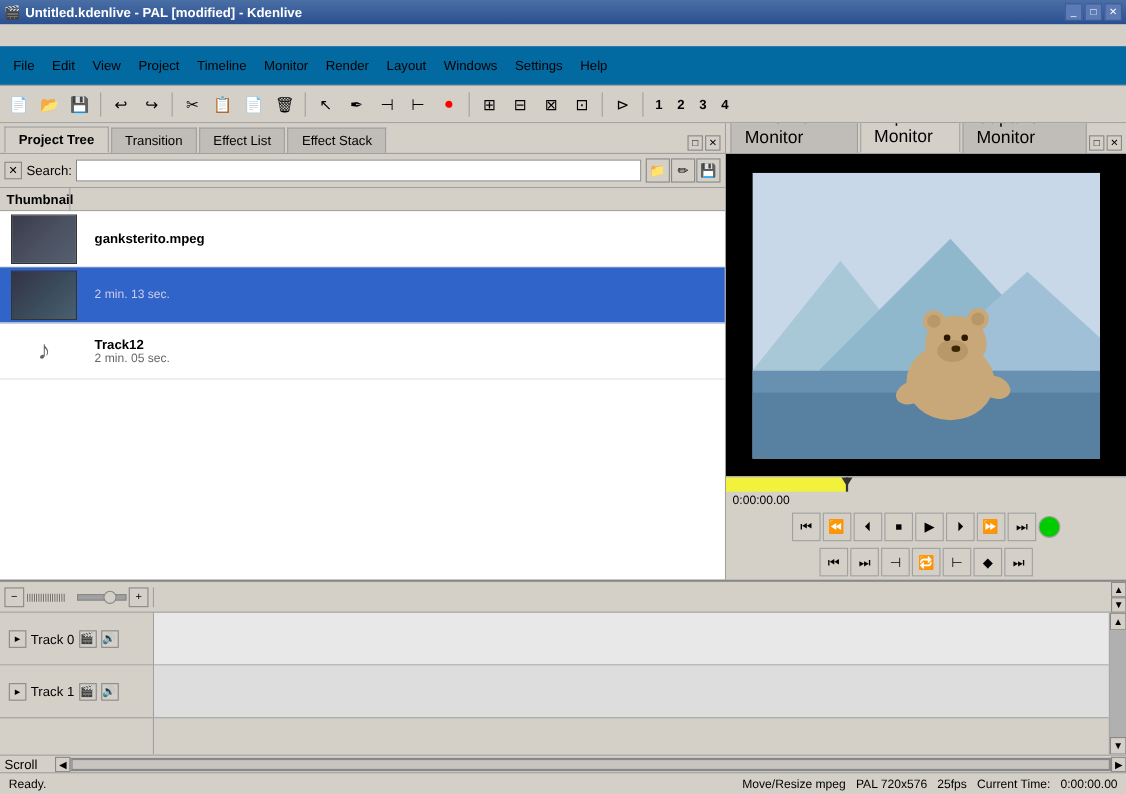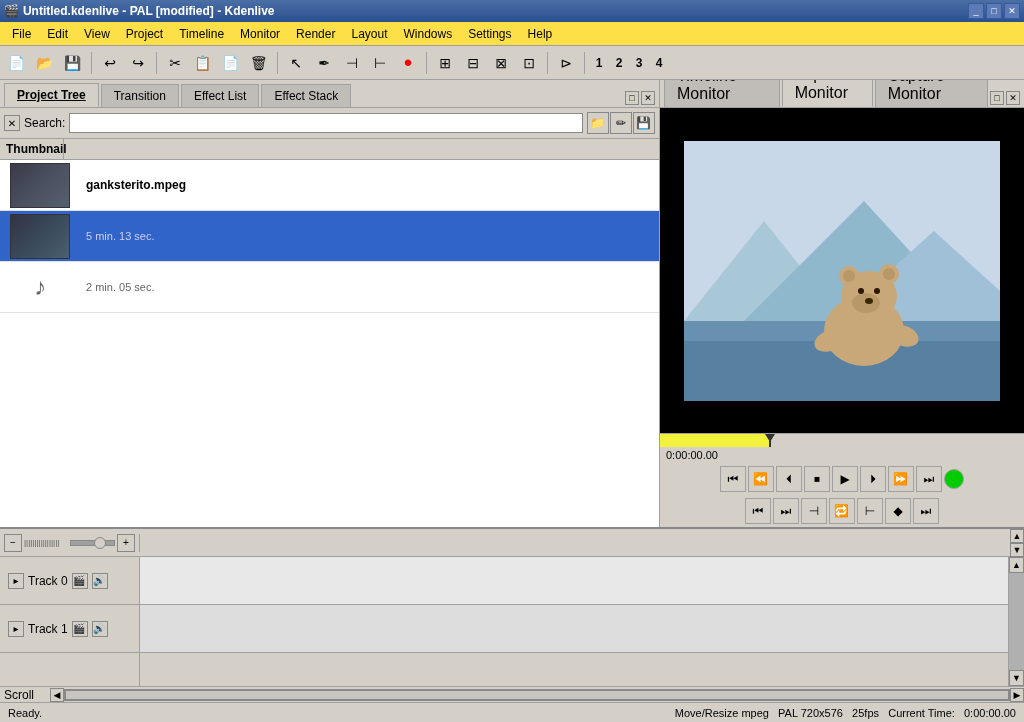--- a/index.html
+++ b/index.html
@@ -43,26 +43,27 @@
       height: 16px;
       display: flex;
       align-items: center;
       justify-content: center;
       font-size: 9px;
       cursor: pointer;
     }
 
     
     #menubar {
-      background: #fde047;
-      display: flex;
-      align-items: center;
-      height: 24px;
+      background: #0369a1;
+      display: flex;
+      align-items: center;
+      height: 36px;
       border-bottom: 1px solid #a0a0a0;
       padding: 0 4px;
+      margin-top: 20px;
     }
     .menu-item {
       padding: 2px 8px;
       cursor: pointer;
       font-size: 12px;
     }
 
     
     #toolbar {
       background: #d4d0c8;
@@ -131,21 +132,20 @@
       border-bottom: none;
       background: #c0bdb8;
       cursor: pointer;
       font-size: 12px;
       margin-right: 2px;
     }
     .tab.active {
       background: #d4d0c8;
       border-bottom: 1px solid #d4d0c8;
       font-weight: bold;
-      text-decoration: underline;
     }
     .panel-controls {
       margin-left: auto;
       display: flex;
       gap: 2px;
       align-items: center;
       padding-bottom: 2px;
     }
     .panel-ctrl-btn {
       width: 14px;
@@ -676,29 +676,30 @@
           <div class="file-info">
             <div class="file-name">ganksterito.mpeg</div>
           </div>
         </div>
 
         <div class="file-row selected">
           <div class="file-thumbnail">
             <div class="thumb-video thumb-video-untitled"></div>
           </div>
           <div class="file-info">
-            <div class="file-duration">5 min. 13 sec.</div>
+            <div class="file-duration">2 min. 13 sec.</div>
           </div>
         </div>
 
         <div class="file-row">
           <div class="file-thumbnail">
             <div class="thumb-audio">♪</div>
           </div>
           <div class="file-info">
+            <div class="file-name">Track12</div>
             <div class="file-duration">2 min. 05 sec.</div>
           </div>
         </div>
       </div>
     </div>
   </div>
 
   <div id="right-panel">
 
     <div id="monitor-tabs">

